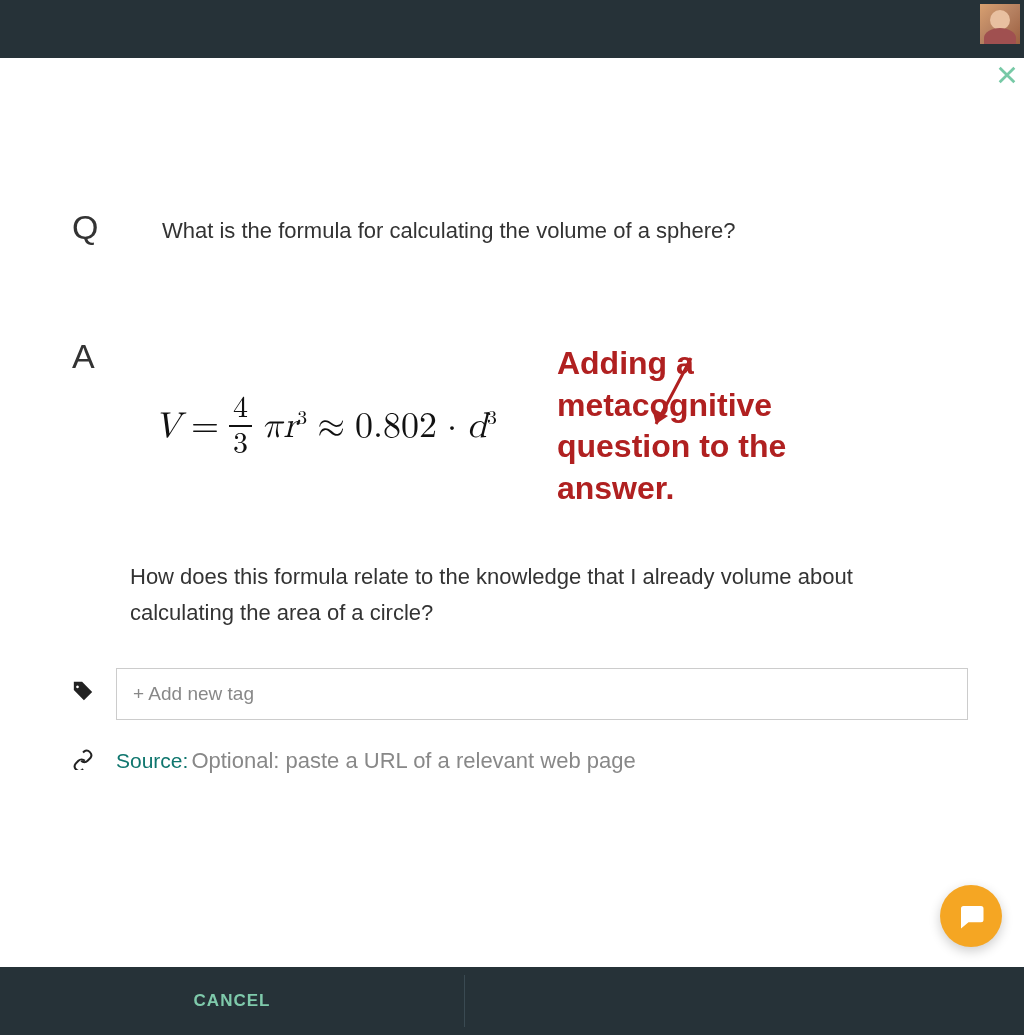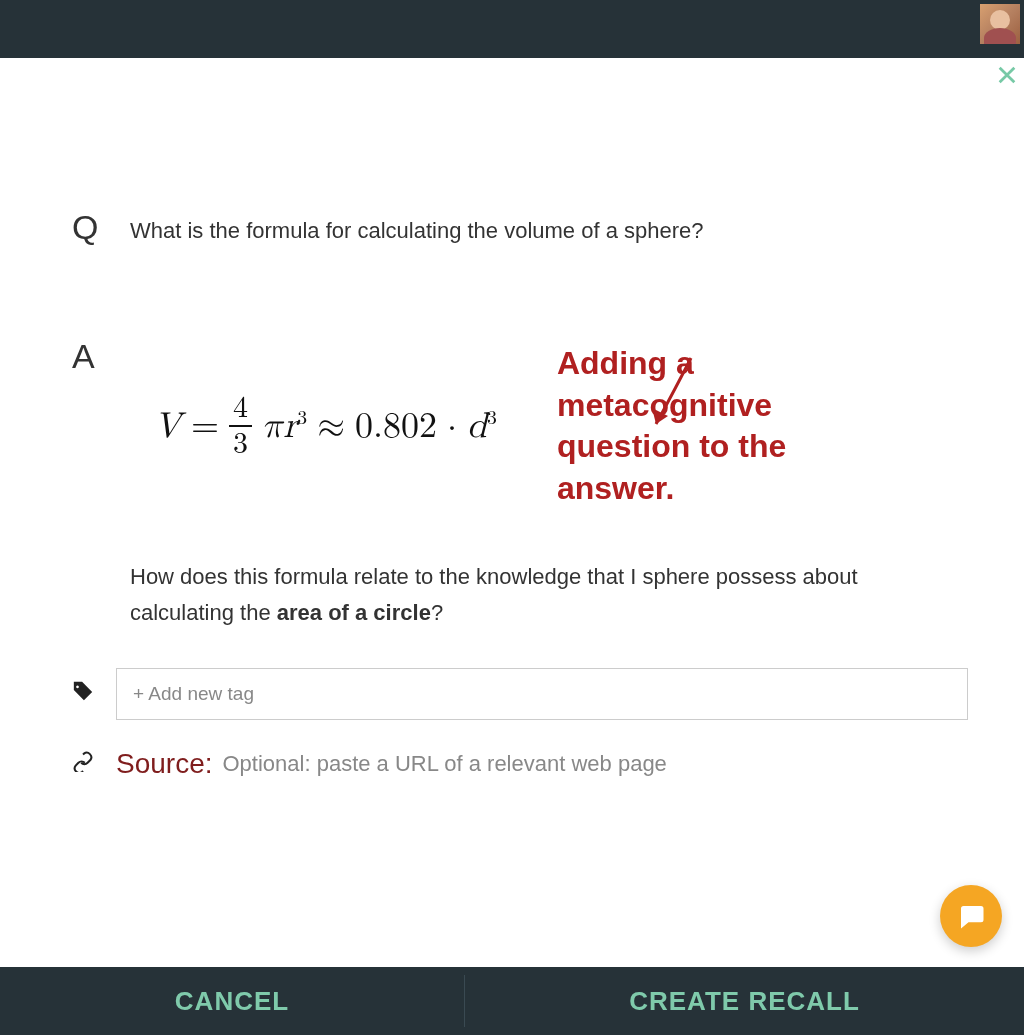--- a/index.html
+++ b/index.html
@@ -57,20 +57,21 @@
       font-weight: 400;
       color: #333;
       width: 58px;
       flex: 0 0 58px;
     }
     .qtext {
       font-size: 22px;
       color: #333;
       line-height: 1.4;
       padding-top: 8px;
+      margin-left: 32px;
     }
 
     .answer-block { flex: 1; padding-top: 6px; }
     .formula-wrap {
       display: flex;
       align-items: center;
       gap: 60px;
       margin-bottom: 50px;
     }
     .formula {
@@ -112,21 +113,21 @@
       pointer-events: none;
     }
 
     .followup {
       font-size: 22px;
       color: #333;
       line-height: 1.6;
       margin-bottom: 18px;
       max-width: 820px;
     }
-    .followup strong { font-weight: 700; }
+    .followup strong { font-weight: 400; }
 
     .field-row {
       display: flex;
       align-items: center;
       margin: 20px 16px 28px 0;
     }
     .field-icon {
       width: 44px;
       flex: 0 0 44px;
       color: #222;
@@ -144,23 +145,23 @@
       background: #fff;
       font-family: inherit;
     }
 
     .source-row {
       display: flex;
       align-items: center;
       margin: 28px 0 32px 0;
     }
     .source-row .lbl {
-      font-size: 28px;
-      color: #7f1d1d;
-      margin-right: 10px;
+      font-size: 21px;
+      color: #0f766e;
+      margin-right: 3px;
     }
     .source-input {
       flex: 1;
       border: none;
       font-size: 22px;
       color: #ec4899;
       font-family: inherit;
       background: transparent;
     }
     .source-input::placeholder { color: #888; }
@@ -192,21 +193,21 @@
       width: 1px;
       background: #3a4a52;
       margin: 8px 0;
     }
     .btn {
       flex: 1;
       display: flex;
       align-items: center;
       justify-content: center;
       color: #7fcaab;
-      font-size: 26px;
+      font-size: 17px;
       letter-spacing: 1px;
       font-weight: 600;
       cursor: pointer;
     }
     .btn.cancel { flex: 0 0 464px; }
   </style>
 </head>
 <body>
 
 <div class="topbar">
@@ -240,21 +241,21 @@
           <span>πr<sup class="norm">3</sup></span>
           <span class="norm">≈</span>
           <span class="norm">0.802</span>
           <span class="norm">·</span>
           <span>d<sup class="norm">3</sup></span>
         </div>
         <div class="annotation">Adding a metacognitive question to the answer.</div>
       </div>
 
       <div class="followup">
-        <span>How does this formula relate to the knowledge that I sphere possess about calculating the </span><strong>area of a circle</strong><span>?</span>
+        <span>How does this formula relate to the knowledge that I already volume about calculating the </span><strong>area of a circle</strong><span>?</span>
       </div>
     </div>
   </div>
 
   <svg class="arrow" viewBox="0 0 70 90">
     <path d="M55 8 Q 36 45 20 74" stroke="#b02020" stroke-width="3" fill="none"></path>
     <path d="M20 74 l -4 -16 l 16 8 z" fill="#b02020"></path>
   </svg>
 
   <div class="field-row">
@@ -281,14 +282,13 @@
 
 <div class="chat-fab">
   <svg viewBox="0 0 24 24">
       <path d="M4 4 h16 a2 2 0 0 1 2 2 v9 a2 2 0 0 1 -2 2 h-10 l-6 5 v-5 a2 2 0 0 1 0 0 v-11 a2 2 0 0 1 2 -2 z"></path>
     </svg>
 </div>
 
 <div class="bottombar">
   <div class="btn cancel">CANCEL</div>
   <div class="sep"></div>
-  <div class="btn">CREATE RECALL</div>
 </div>
 
 </body></html>

